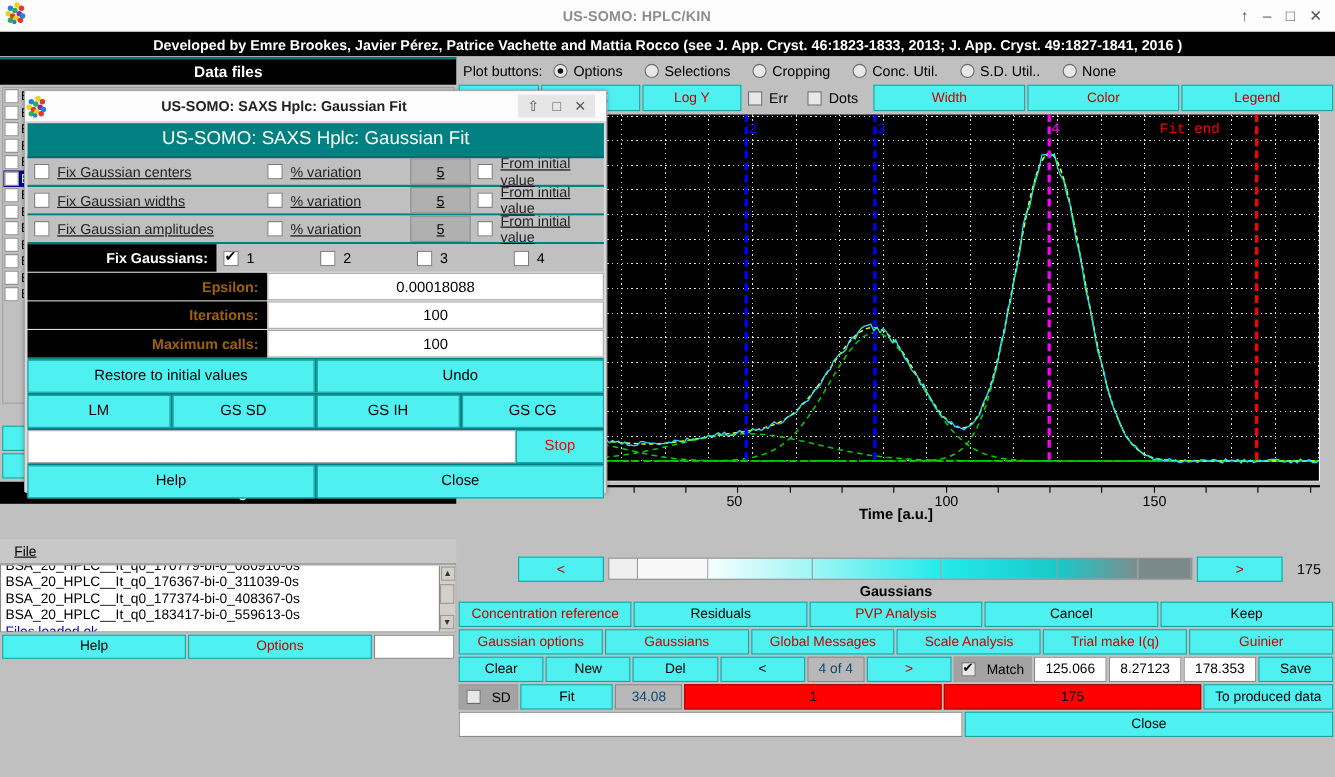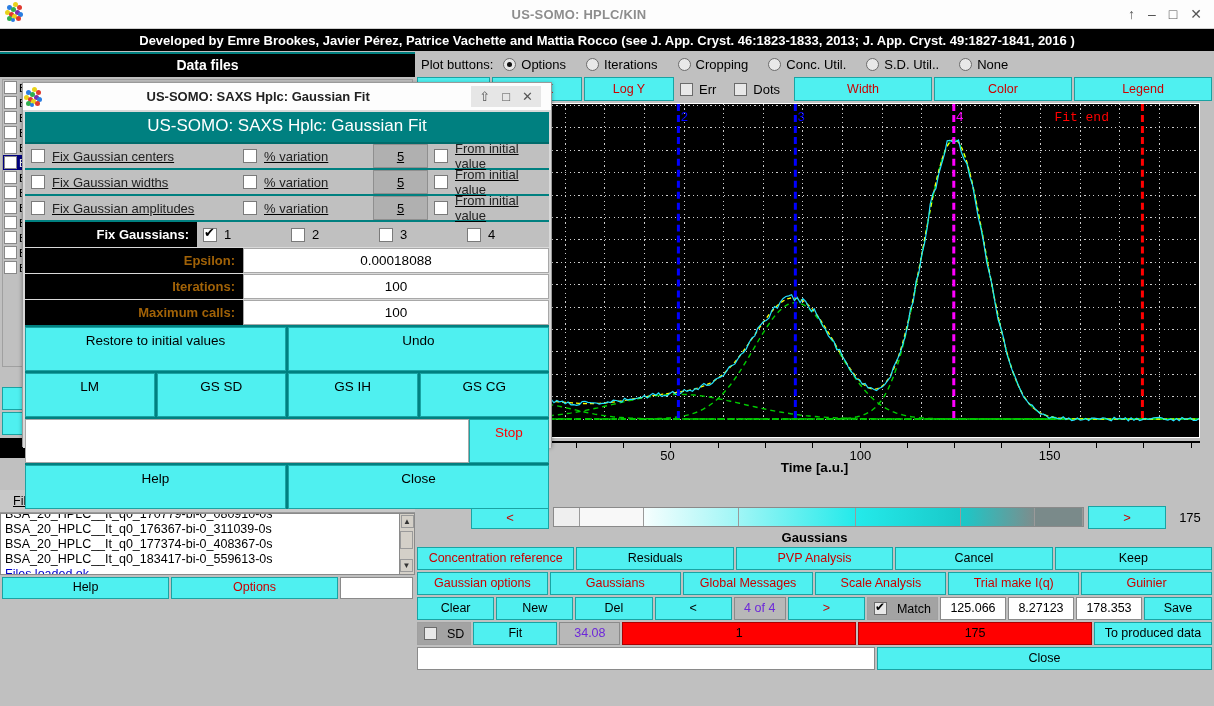--- a/index.html
+++ b/index.html
@@ -129,21 +129,21 @@
   .sl-val { width:40px; text-align:center; font-size:13px; color:#000; }
 
   .gausshdr { text-align:center; font-weight:bold; font-size:13px; color:#000; padding:1px 0 2px 0; }
 
   .grow { display:flex; gap:2px; padding:0 2px 2px 2px; }
   .gbtn {
     background:#4ff0f0; border:1px solid #1aa3a3; color:#cc0000;
     text-align:center; font-size:12.5px; padding:3px 0 4px 0; flex:1; cursor:default;
   }
   .gbtn.black { color:#000; }
-  .gbtn.grey { background:#b8b8b8; border:1px solid #8a8a8a; color:#6d28d9; }
+  .gbtn.grey { background:#b8b8b8; border:1px solid #8a8a8a; color:#0c4a6e; }
   .gbtn.white { background:#fff; border:1px solid #8a8a8a; color:#000; }
   .gbtn.red { background:#ff0000; border:1px solid #aa0000; color:#000; }
   .gbtn.noflex { flex:none; }
   .chkinline { display:flex; align-items:center; background:#a3a3a3; border:1px solid #a0a0a0; padding:0 6px; flex:none; }
   .chkinline span { font-size:12.5px; color:#000; margin-left:4px; }
 
   .closerow { display:flex; gap:2px; padding:0 2px 2px 2px; }
   .closerow .fld { flex:1; background:#fff; border:1px solid #8a8a8a; }
 
   
@@ -178,21 +178,21 @@
   .dlg-fixopts .og span { font-size:13px; color:#000; }
 
   .dlg-inrow { display:flex; align-items:stretch; height:25px; margin-top:1px; }
   .dlg-inlbl { width:218px; background:#000; color:#a16207; font-weight:bold; text-align:right;
                padding-right:8px; display:flex; align-items:center; justify-content:flex-end; font-size:13px; }
   .dlg-input { flex:1; background:#fff; border:1px solid #a8a8a8; text-align:center;
                display:flex; align-items:center; justify-content:center; font-size:13.5px; color:#000; }
 
   .dlg-btnrow { display:flex; gap:2px; padding:2px 0 0 0; background:#008080; }
   .dbtn { flex:1; background:#4ff0f0; border:1px solid #1aa3a3; text-align:center;
-          font-size:13.5px; padding:5px 0 22px 0; color:#000; cursor:default; }
+          font-size:13.5px; padding:5px 0 8px 0; color:#000; cursor:default; }
   .dbtn.stop { color:#ff0000; flex:none; width:80px; }
   .dlg-progrow { display:flex; gap:0; padding:2px 0 0 0; background:#008080; }
   .dlg-prog { flex:1; background:#fff; border:1px solid #a8a8a8; }
 </style>
 </head>
 <body>
 
 <div class="app">
 
   <div class="titlebar">
@@ -325,21 +325,21 @@
 
     <div class="plotbtnbar">
       <div class="lbl">Plot buttons:</div>
       <div id="plot-radios" style="display:flex;align-items:center;">
           <div class="radio-wrap">
             <div class="radio on"></div>
             <span>Options</span>
           </div>
           <div class="radio-wrap">
             <div class="radio"></div>
-            <span>Iterations</span>
+            <span>Selections</span>
           </div>
           <div class="radio-wrap">
             <div class="radio"></div>
             <span>Cropping</span>
           </div>
           <div class="radio-wrap">
             <div class="radio"></div>
             <span>Conc. Util.</span>
           </div>
           <div class="radio-wrap">

